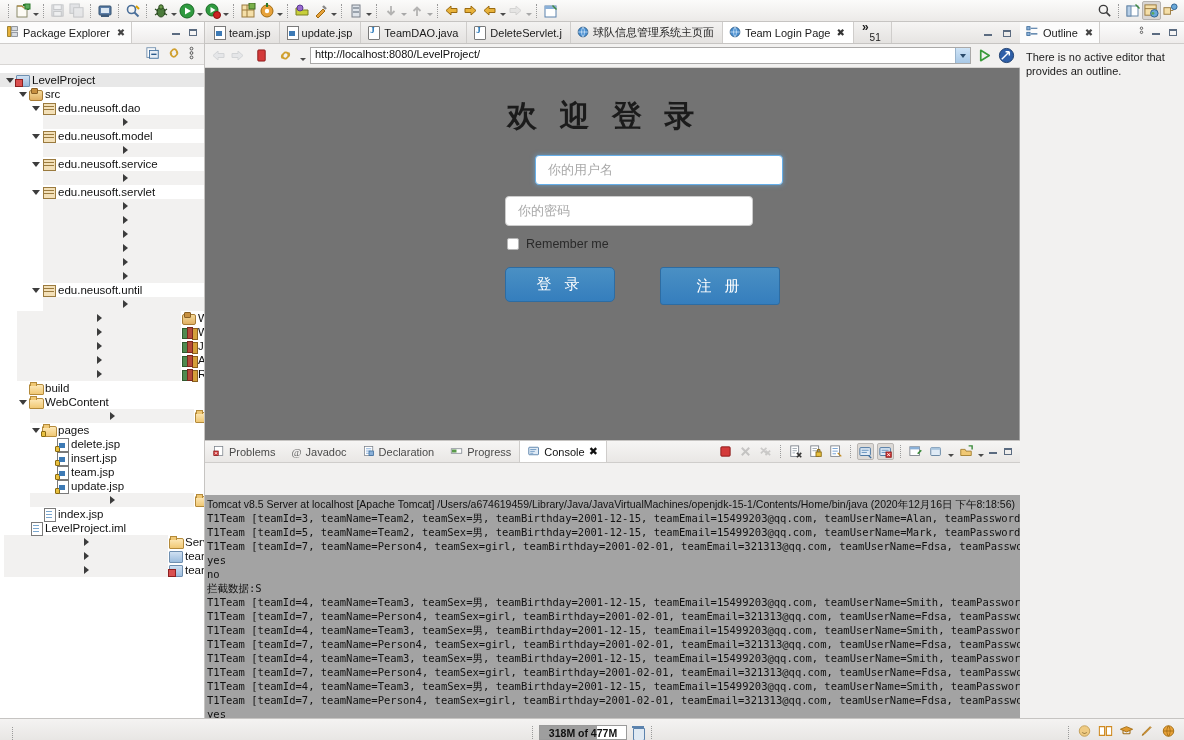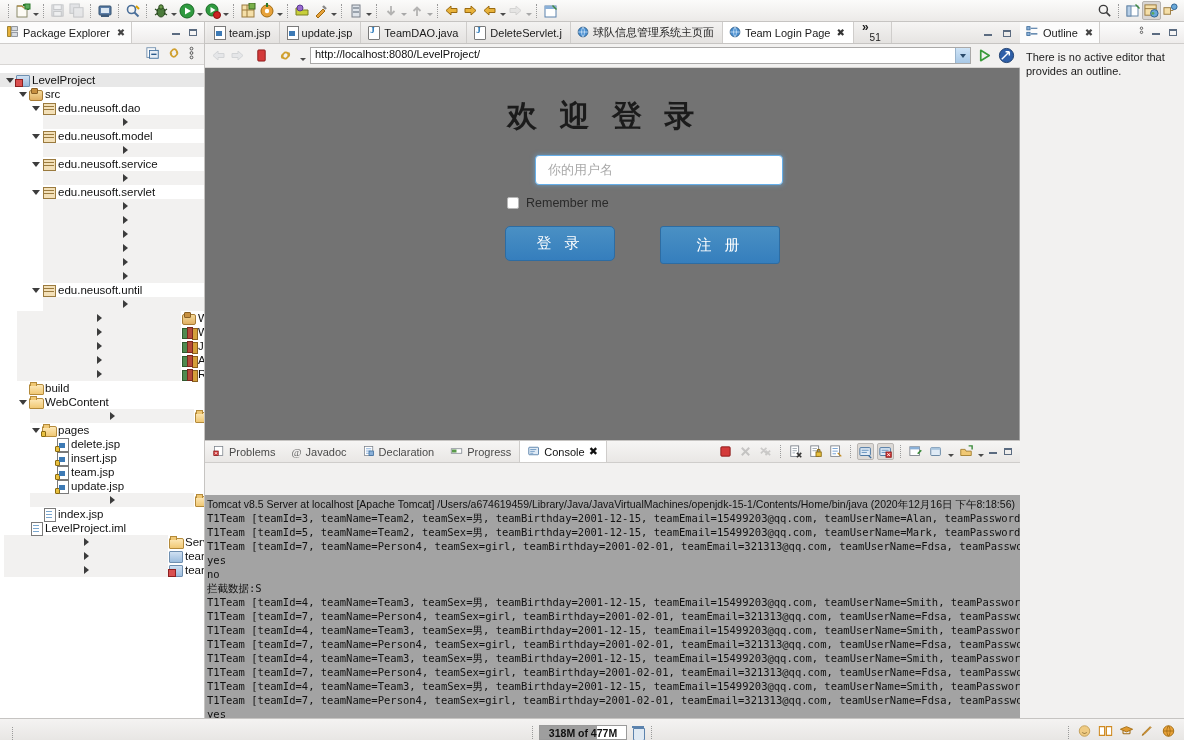--- a/index.html
+++ b/index.html
@@ -836,20 +836,23 @@
                 <path d="M4 13l8-8M12 5v4M12 5H8" stroke="#fff" stroke-width="1.5" fill="none"></path>
               </svg>
           </span>
         </div>
 
         <div class="browser-view">
           <div class="login-wrap">
             <div class="login-title">欢 迎 登 录</div>
             <div class="inp focused">
               <span>你的用户名</span>
+            </div>
+            <div class="inp">
+              <span>你的密码</span>
             </div>
             <div class="rm-row">
               <span class="cbx"></span>
               <span class="rm-lbl">Remember me</span>
             </div>
             <div class="btn-row">
               <div class="bbtn">登 录</div>
               <div class="bbtn reg">注 册</div>
             </div>
           </div>

